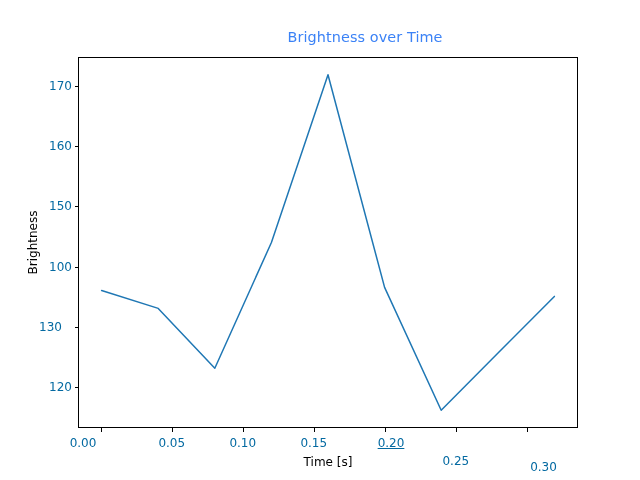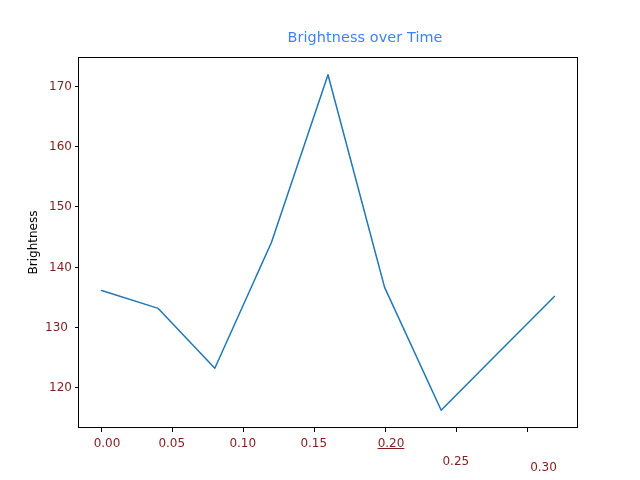--- a/index.html
+++ b/index.html
@@ -45,21 +45,21 @@
     position: absolute;
     left: 0;
     top: 0;
     width: 100%;
     height: 100%;
     display: block;
   }
   .tick-label {
     position: absolute;
     font-size: 12px;
-    color: #7f1d1d;
+    color: #0369a1;
     white-space: nowrap;
   }
   .ytick-label {
     text-align: right;
     transform: translateY(-50%);
   }
   .xtick-label {
     text-align: center;
     transform: translateX(-50%);
   }
@@ -102,22 +102,22 @@
 <body>
 
 <div id="figure">
 
   <div id="chart-title">Brightness over Time</div>
 
   <div id="ylabel">Brightness</div>
 
   <div id="ytick-labels">
       <div class="tick-label ytick-label" style="top: 387.045px; left: 10px; width: 62px;">120</div>
-      <div class="tick-label ytick-label" style="top: 326.818px; left: 6px; width: 62px;">130</div>
-      <div class="tick-label ytick-label" style="top: 266.591px; left: 10px; width: 62px;">140</div>
+      <div class="tick-label ytick-label" style="top: 326.818px; left: 0; width: 62px;">130</div>
+      <div class="tick-label ytick-label" style="top: 266.591px; left: 10px; width: 62px;">100</div>
       <div class="tick-label ytick-label" style="top: 206.364px; left: 10px; width: 62px;">150</div>
       <div class="tick-label ytick-label" style="top: 146.136px; left: 10px; width: 62px; text-align: right;">160</div>
       <div class="tick-label ytick-label" style="top: 85.9091px; left: 10px; width: 62px;">170</div>
     </div>
   <div id="ytick-marks">
       <div class="tick-mark ytick-mark" style="top: 387.045px;"></div>
       <div class="tick-mark ytick-mark" style="top: 326.818px;"></div>
       <div class="tick-mark ytick-mark" style="top: 266.591px;"></div>
       <div class="tick-mark ytick-mark" style="top: 206.364px;"></div>
       <div class="tick-mark ytick-mark" style="top: 146.136px;"></div>
@@ -133,23 +133,24 @@
   <div id="xtick-marks">
       <div class="tick-mark xtick-mark" style="left: 100.727px;"></div>
       <div class="tick-mark xtick-mark" style="left: 171.75px;"></div>
       <div class="tick-mark xtick-mark" style="left: 242.773px;"></div>
       <div class="tick-mark xtick-mark" style="left: 313.795px;"></div>
       <div class="tick-mark xtick-mark" style="left: 384.818px;"></div>
       <div class="tick-mark xtick-mark" style="left: 455.841px;"></div>
       <div class="tick-mark xtick-mark" style="left: 526.864px;"></div>
     </div>
   <div id="xtick-labels">
-      <div class="tick-label xtick-label" style="left: 107px; top: 436px; width: 60px; margin-left: -30px; transform: none;">0.00</div>
+      <div class="tick-label xtick-label" style="left: 83px; top: 436px; width: 60px; margin-left: -30px; transform: none;">0.00</div>
       <div class="tick-label xtick-label" style="left: 171.75px; top: 436px; width: 60px; margin-left: -30px; transform: none;">0.05</div>
       <div class="tick-label xtick-label" style="left: 242.773px; top: 436px; width: 60px; margin-left: -30px; transform: none;">0.10</div>
       <div class="tick-label xtick-label" style="left: 313.795px; top: 436px; width: 60px; margin-left: -30px; transform: none;">0.15</div>
       <div class="tick-label xtick-label" style="left: 391px; top: 436px; width: 60px; margin-left: -30px; transform: none; text-decoration: underline;">0.20</div>
       <div class="tick-label xtick-label" style="left: 455.841px; top: 436px; width: 60px; margin-left: -30px; transform: none; margin-top: 18px;">0.25</div>
       <div class="tick-label xtick-label" style="left: 526.864px; top: 460px; width: 60px; margin-left: -30px; transform: none; text-align: right;">0.30</div>
     </div>
 
+  <div id="xlabel">Time [s]</div>
 
 </div>
 
 </body></html>

